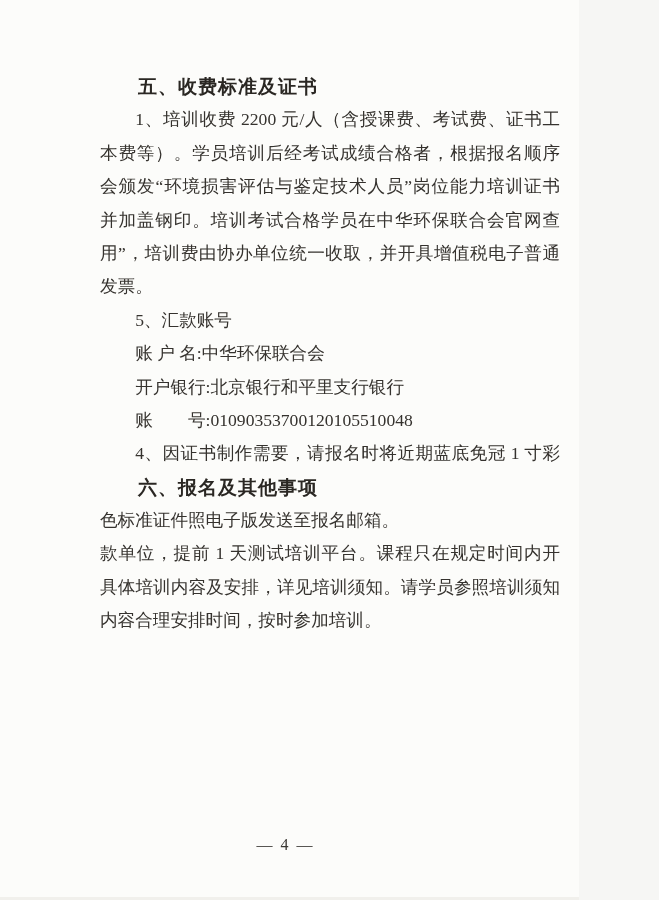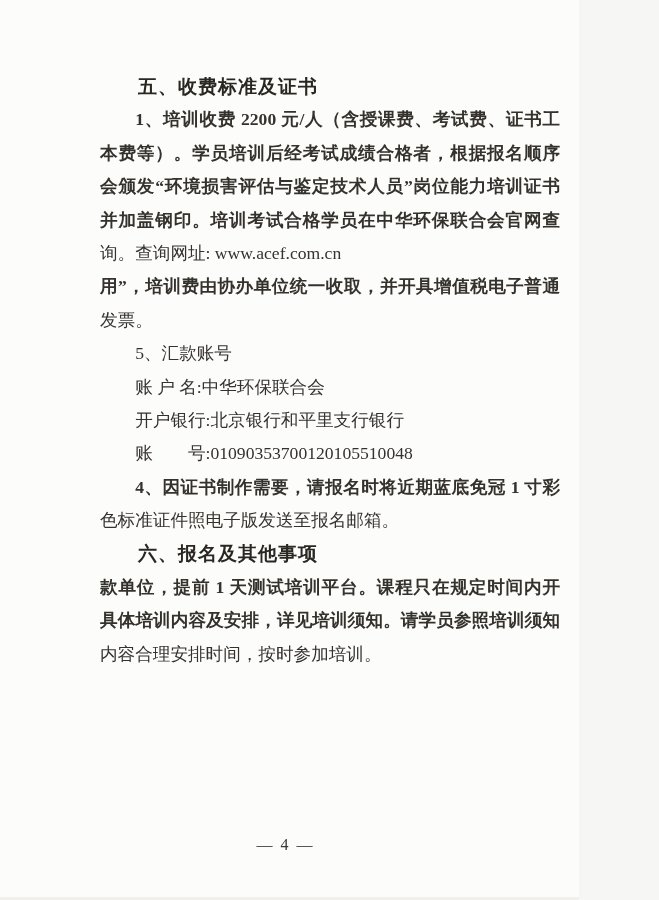--- a/index.html
+++ b/index.html
@@ -26,21 +26,21 @@
   .line {
     height: 33.4px;
     line-height: 33.4px;
     font-size: 17.6px;
     color: #35322e;
     text-align: justify;
     text-align-last: left;
     white-space: pre-wrap;
     overflow: hidden;
   }
-  .line.justify { text-align-last: justify; font-weight: bold; }
+  .line.justify { text-align-last: justify; }
   .line.indent { text-indent: 2em; }
   .line.heading {
     font-weight: bold;
     font-size: 19px;
     color: #2a2723;
     letter-spacing: 1px;
   }
   .footer {
     position: absolute;
     top: 833px;
@@ -57,28 +57,27 @@
 </head>
 <body>
 
 <div class="page">
   <div class="content">
     <div class="line heading indent">五、收费标准及证书</div>
     <div class="line indent justify">1、培训收费 2200 元/人（含授课费、考试费、证书工</div>
     <div class="line justify">本费等）。学员培训后经考试成绩合格者，根据报名顺序</div>
     <div class="line justify">会颁发“环境损害评估与鉴定技术人员”岗位能力培训证书</div>
     <div class="line justify">并加盖钢印。培训考试合格学员在中华环保联合会官网查</div>
-    <div class="line">询。查询网址: www.acef.com.cn</div>
     <div class="line justify">用”，培训费由协办单位统一收取，并开具增值税电子普通</div>
     <div class="line">发票。</div>
     <div class="line indent">5、汇款账号</div>
     <div class="line indent">账 户 名:中华环保联合会</div>
     <div class="line indent">开户银行:北京银行和平里支行银行</div>
     <div class="line indent">账　　号:01090353700120105510048</div>
     <div class="line indent justify">4、因证书制作需要，请报名时将近期蓝底免冠 1 寸彩</div>
+    <div class="line heading indent">六、报名及其他事项</div>
     <div class="line">色标准证件照电子版发送至报名邮箱。</div>
-    <div class="line heading indent">六、报名及其他事项</div>
     <div class="line justify">款单位，提前 1 天测试培训平台。课程只在规定时间内开放，</div>
     <div class="line justify">具体培训内容及安排，详见培训须知。请学员参照培训须知</div>
     <div class="line">内容合理安排时间，按时参加培训。</div>
   </div>
   <div class="footer">— 4 —</div>
 </div>
 
 </body></html>

